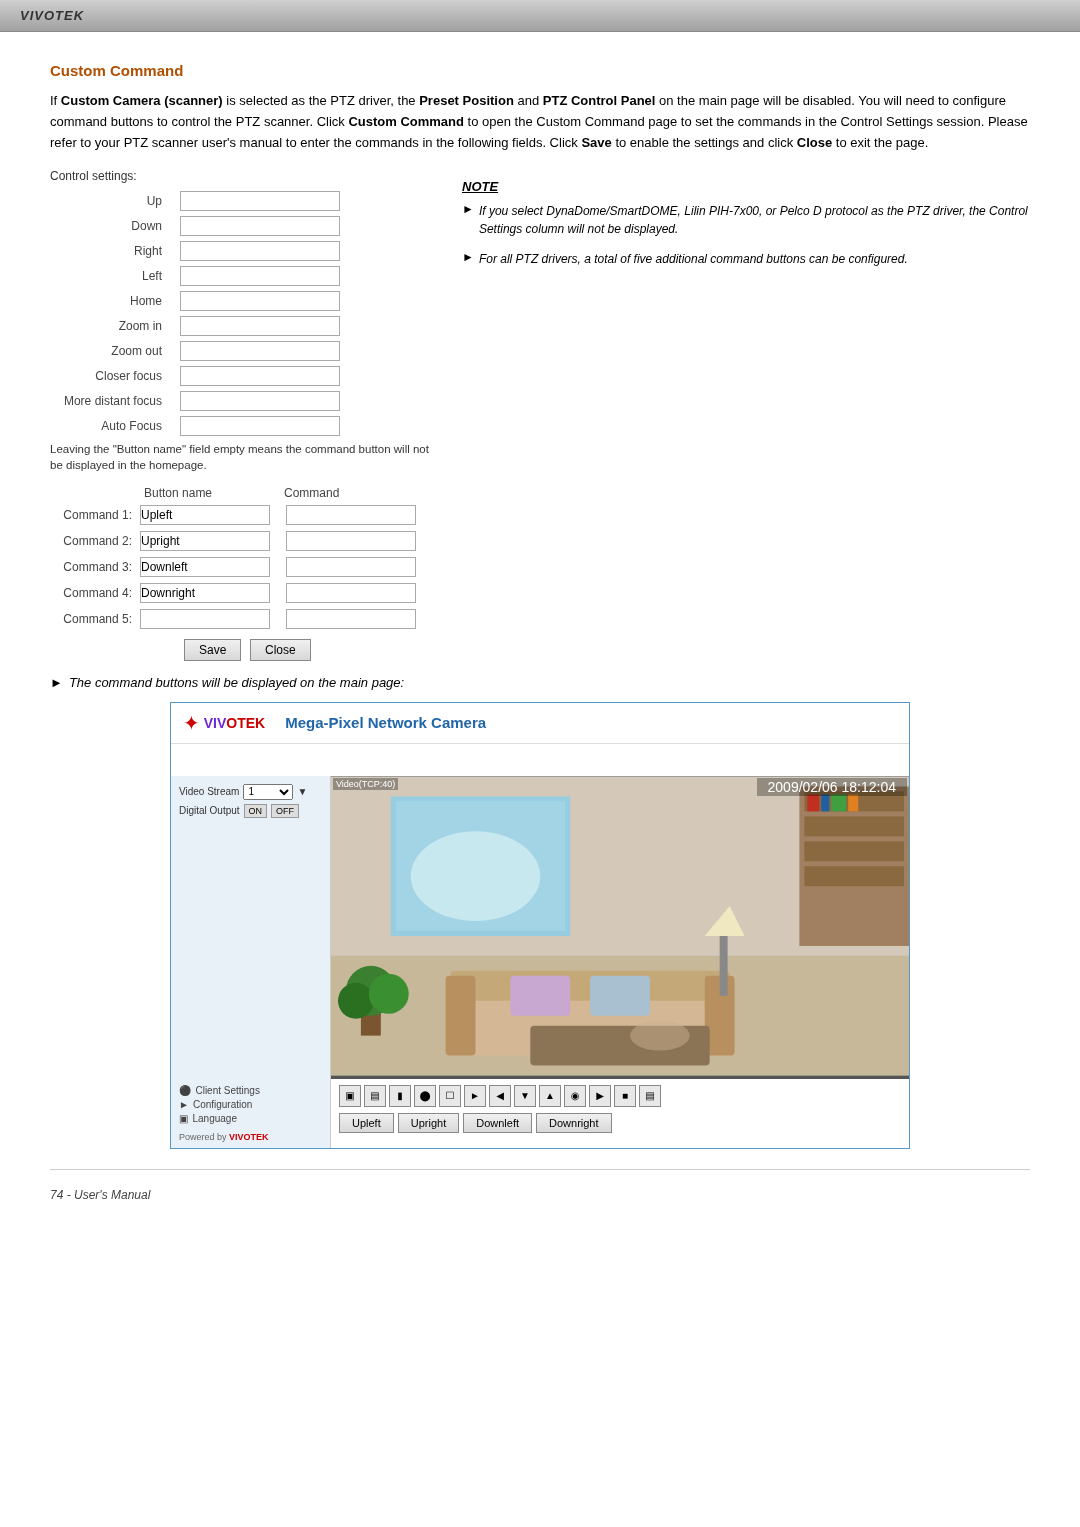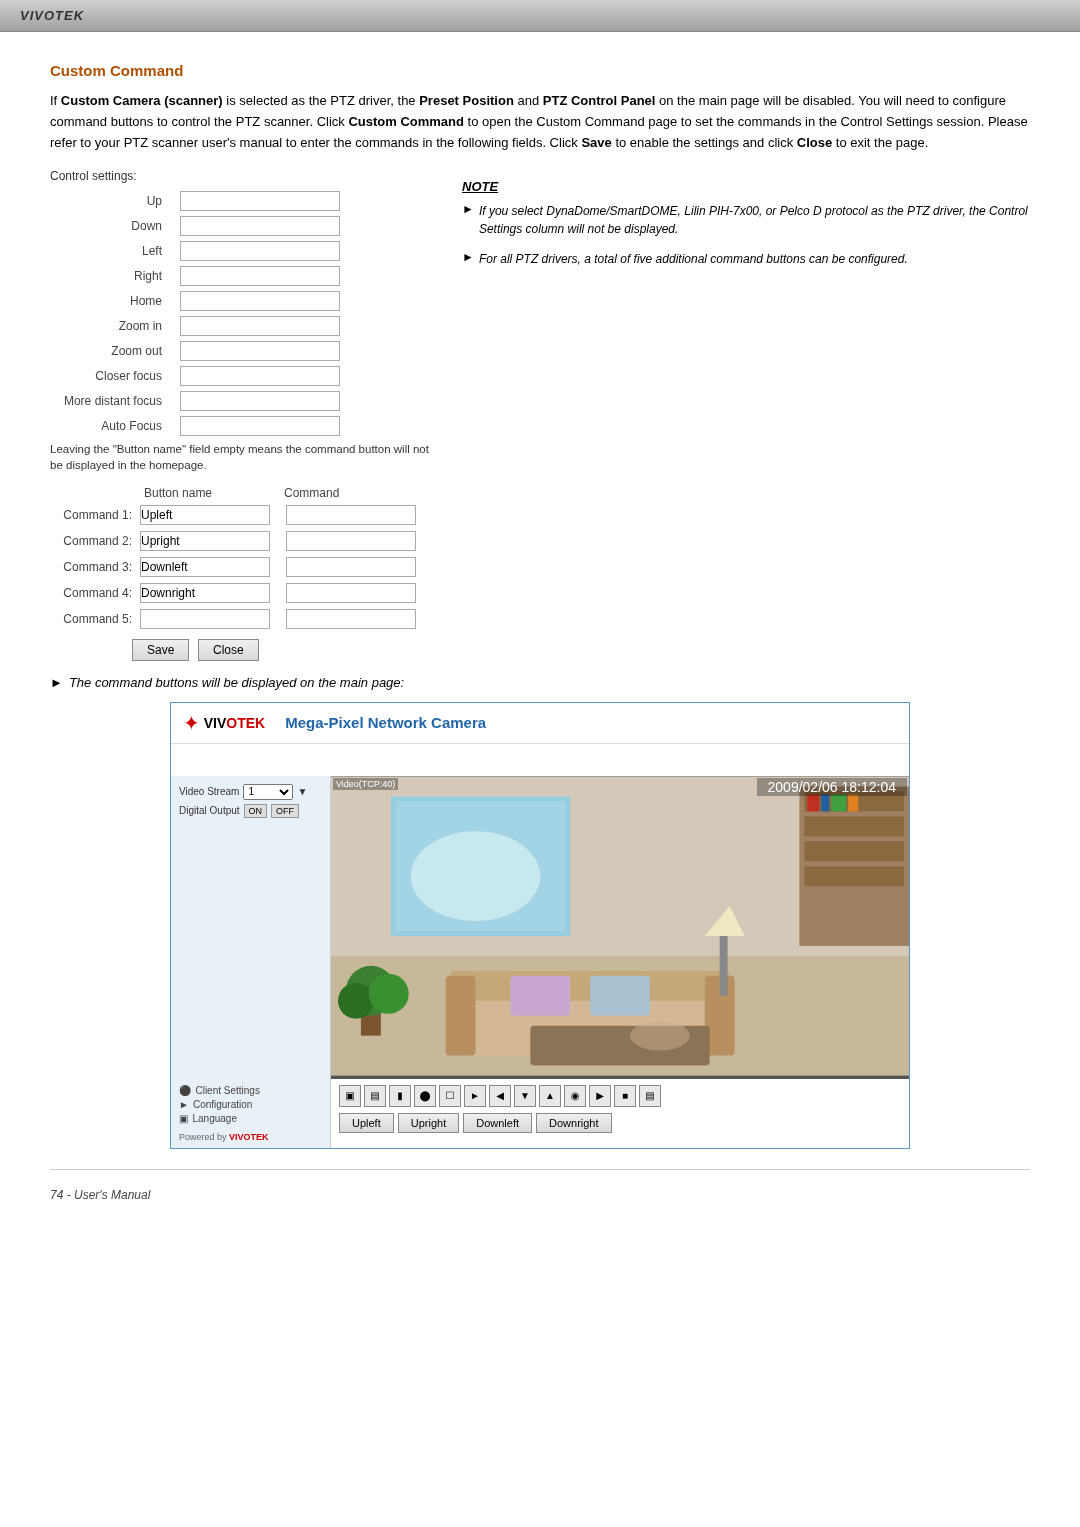--- a/index.html
+++ b/index.html
@@ -138,21 +138,21 @@
     .cmd-input {
       width: 130px;
       height: 20px;
       border: 1px solid #aaa;
       background: #fff;
       font-size: 12px;
       margin-right: 16px;
     }
     .btn-row {
       margin-top: 10px;
-      margin-left: 38px;
+      margin-left: 90px;
       padding-left: 44px;
     }
     .action-btn {
       border: 1px solid #888;
       background: linear-gradient(to bottom, #f0f0f0, #d8d8d8);
       padding: 3px 14px;
       font-size: 12px;
       cursor: pointer;
       margin-right: 5px;
     }
@@ -328,25 +328,25 @@
 
       <div class="control-row">
     <div class="control-label">Up</div>
     <input class="control-input" type="text" value="" style="">
   </div>
           <div class="control-row">
     <div class="control-label">Down</div>
     <input class="control-input" type="text" value="" style="">
   </div>
           <div class="control-row">
+    <div class="control-label">Right</div>
+    <input class="control-input" type="text" value="" style="">
+  </div>
+          <div class="control-row">
     <div class="control-label">Left</div>
-    <input class="control-input" type="text" value="" style="">
-  </div>
-          <div class="control-row">
-    <div class="control-label">Right</div>
     <input class="control-input" type="text" value="" style="">
   </div>
           <div class="control-row">
     <div class="control-label">Home</div>
     <input class="control-input" type="text" value="" style="">
   </div>
           <div class="control-row">
     <div class="control-label">Zoom in</div>
     <input class="control-input" type="text" value="" style="">
   </div>
@@ -433,21 +433,21 @@
     <span>►</span>
     <span>The command buttons will be displayed on the main page:</span>
   </div>
 
   <div class="camera-preview">
 
     <div class="camera-header">
       <div style="display:flex;align-items:center;gap:4px;margin-right:20px;">
         <span style="color:#c00;font-size:20px;">✦</span>
         <span style="font-weight:bold;font-size:14px;">
-          <span style="color:#000000;">VIV</span><span style="color:#cc0000;">O</span><span style="color:#cc0000;">TEK</span>
+          <span style="color:#6d28d9;">VIV</span><span style="color:#cc0000;">O</span><span style="color:#cc0000;">TEK</span>
         </span>
       </div>
       <div class="camera-title">Mega-Pixel Network Camera</div>
     </div>
 
     <div class="camera-body">
 
       <div class="camera-sidebar">
         <div class="sidebar-row">
           <span>Video Stream</span>

